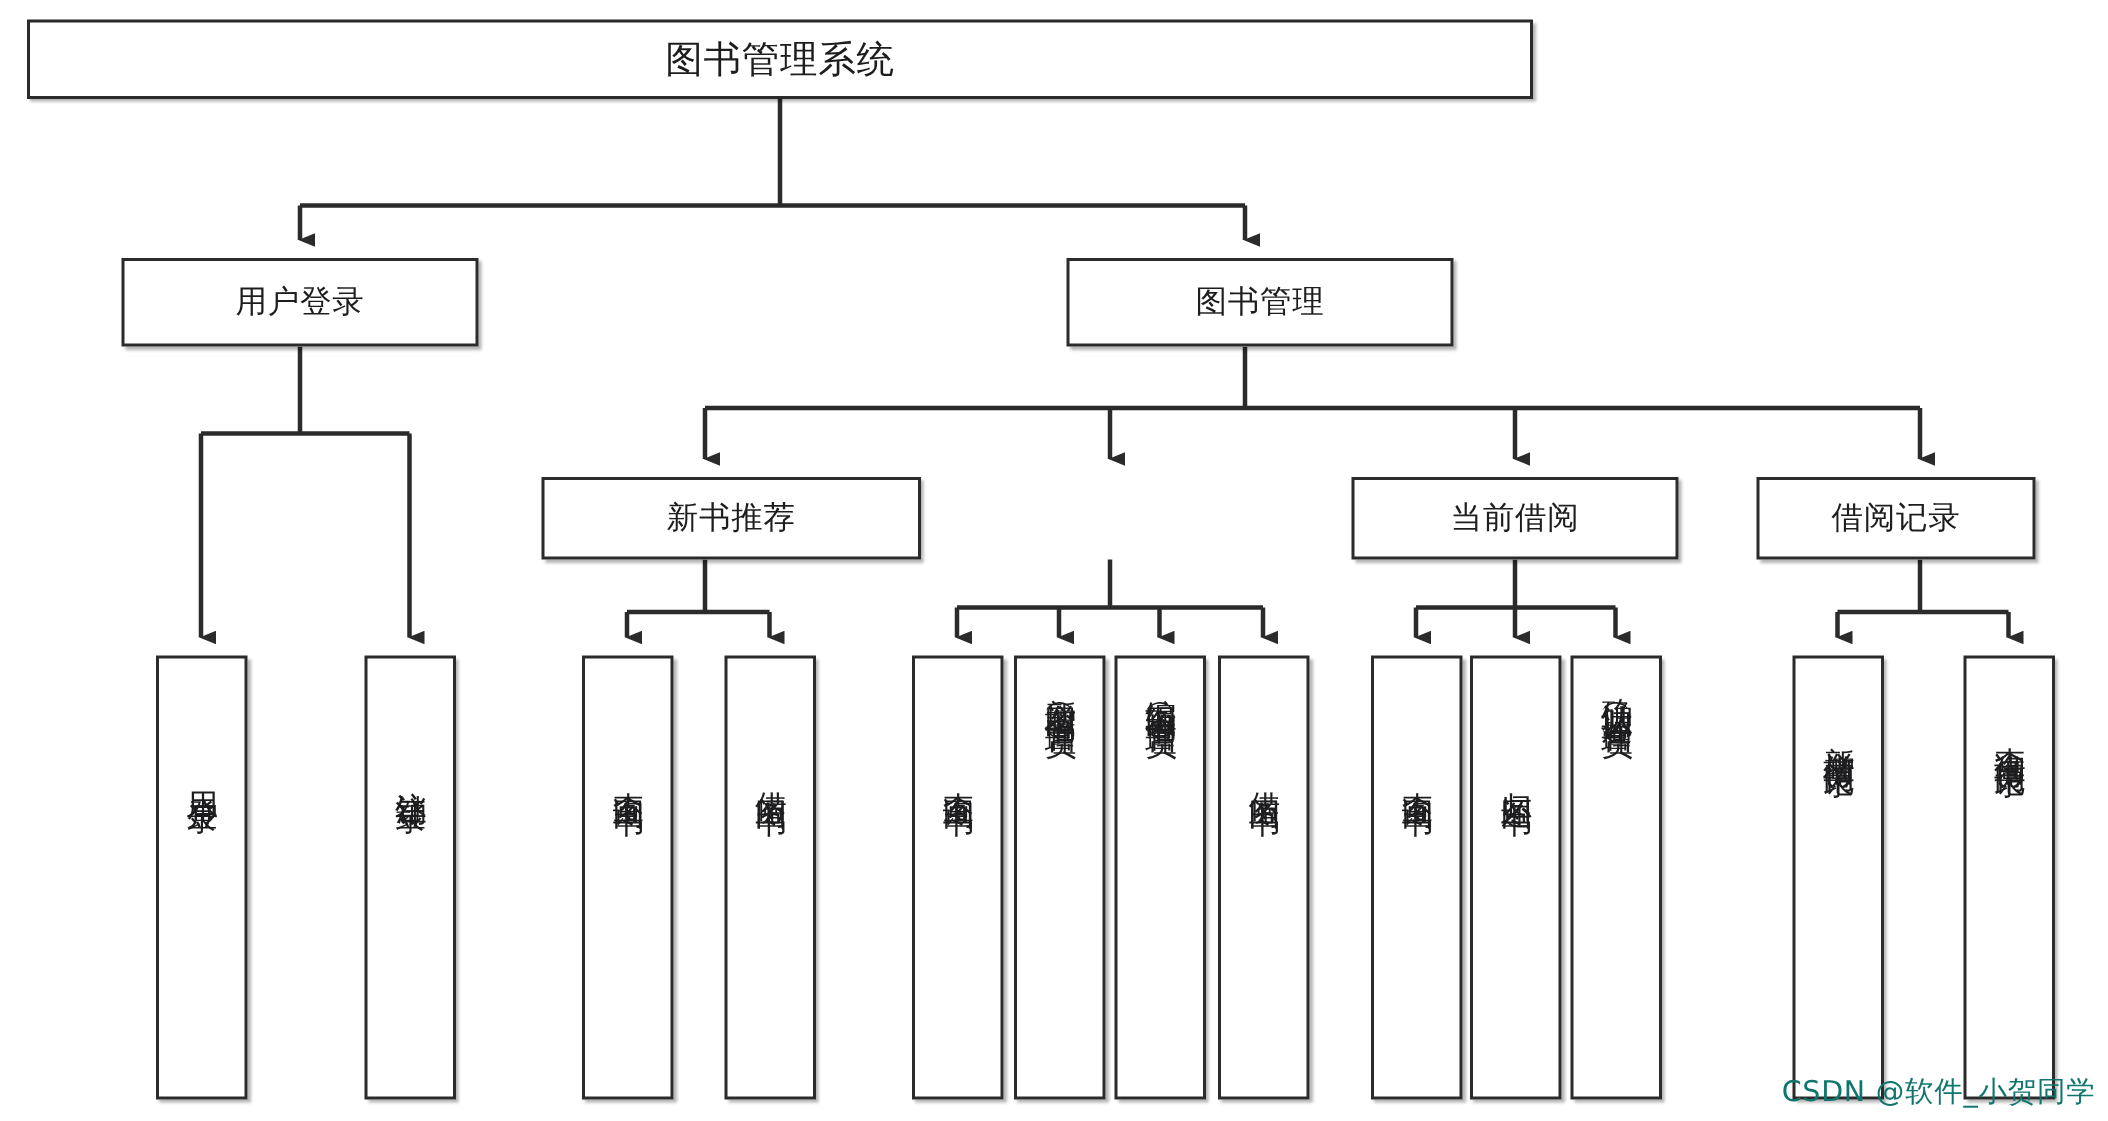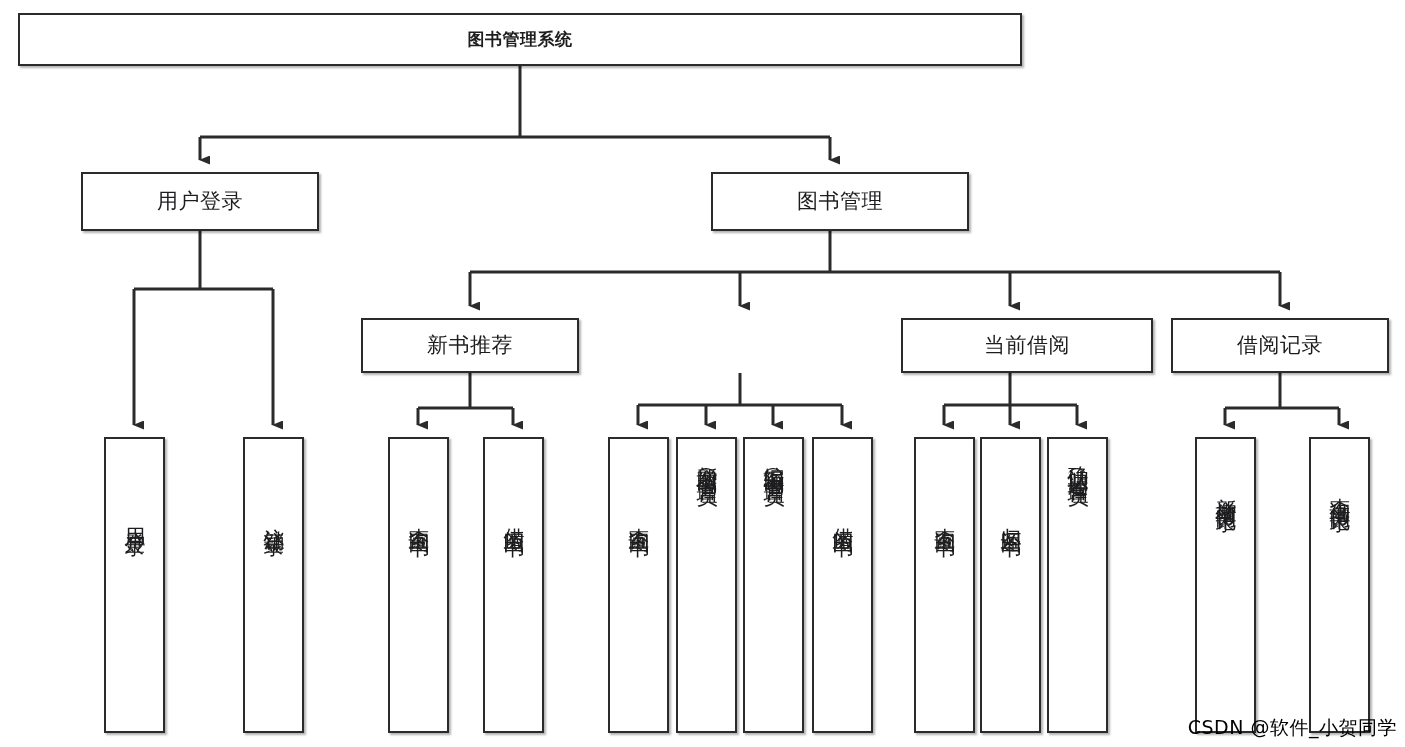--- a/index.html
+++ b/index.html
@@ -41,22 +41,21 @@
     text-align: center;
     line-height: 1.18;
     white-space: nowrap;
   }
   
   .node.h .node-label {
     font-size: 21px;
     letter-spacing: 0.5px;
   }
   #node-root .node-label {
-    font-size: 17px;
-    font-weight: bold;
+    font-size: 25px;
   }
   
   .node.v {
     align-items: flex-start;
     justify-content: center;
     padding-top: 10px;
   }
   .node.v .node-label {
     writing-mode: vertical-rl;
     text-orientation: upright;
@@ -64,21 +63,21 @@
     letter-spacing: 3px;
     line-height: 1.0;
     white-space: nowrap;
     transform: none;
   }
   #watermark {
     position: absolute;
     right: 8px;
     bottom: 6px;
     font-size: 19px;
-    color: #000000;
+    color: #0f766e;
     letter-spacing: 0.5px;
     z-index: 9;
     white-space: nowrap;
     font-family: "DejaVu Sans", "Liberation Sans", sans-serif;
   }
 </style>
 </head>
 <body>
 
 <div id="diagram-root">
@@ -138,30 +137,30 @@
   </div>
 
   <div class="node h" id="node-user-login" style="left:81px; top:172px; width:238px; height:59px;">
     <span class="node-label">用户登录</span>
   </div>
 
   <div class="node h" id="node-book-manage" style="left:711px; top:172px; width:258px; height:59px;">
     <span class="node-label">图书管理</span>
   </div>
 
-  <div class="node h" id="node-new-book-recommend" style="left:361px; top:318px; width:218px; height:55px;">
+  <div class="node h" id="node-new-book-recommend" style="left:361px; top:318px; width:253px; height:55px;">
     <span class="node-label">新书推荐</span>
   </div>
 
 
-  <div class="node h" id="node-current-borrow" style="left:901px; top:318px; width:252px; height:55px;">
+  <div class="node h" id="node-current-borrow" style="left:901px; top:318px; width:218px; height:55px;">
     <span class="node-label">当前借阅</span>
   </div>
 
-  <div class="node h" id="node-borrow-record" style="left:1171px; top:318px; width:218px; height:55px;">
+  <div class="node h" id="node-borrow-record" style="left:1171px; top:318px; width:186px; height:55px;">
     <span class="node-label">借阅记录</span>
   </div>
 
   <div class="node v" style="left:104px; top:437px; width:61px; height:296px; padding-top:72px;">
     <span class="node-label">用户登录</span>
   </div>
 
   <div class="node v" style="left:243px; top:437px; width:61px; height:296px; padding-top:72px;">
     <span class="node-label">注销登录</span>
   </div>

